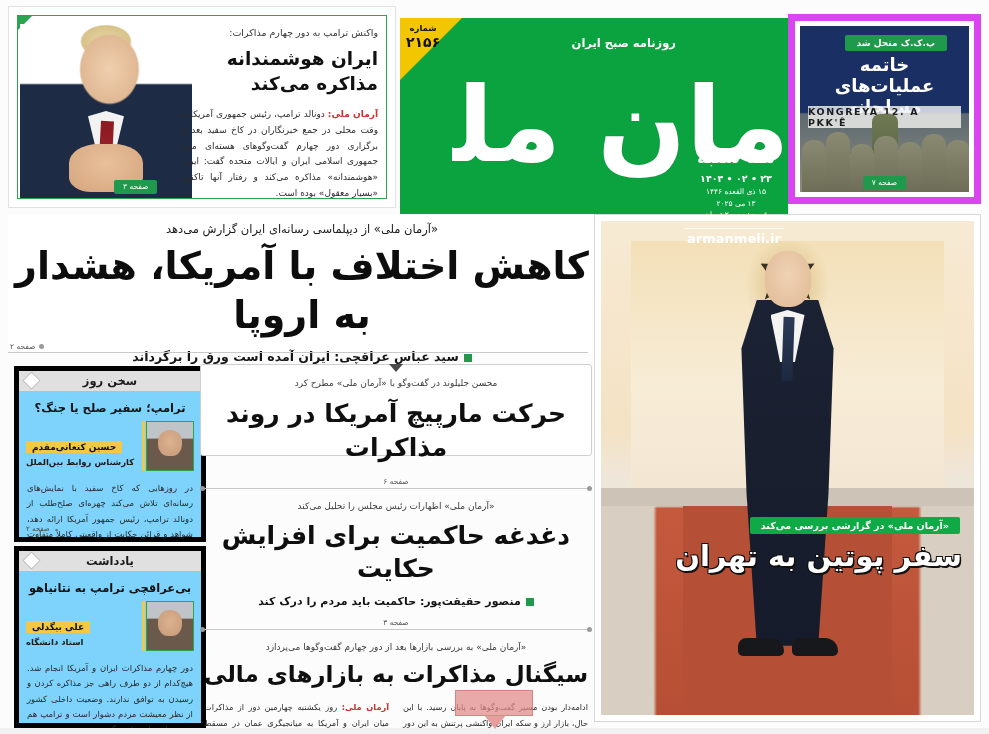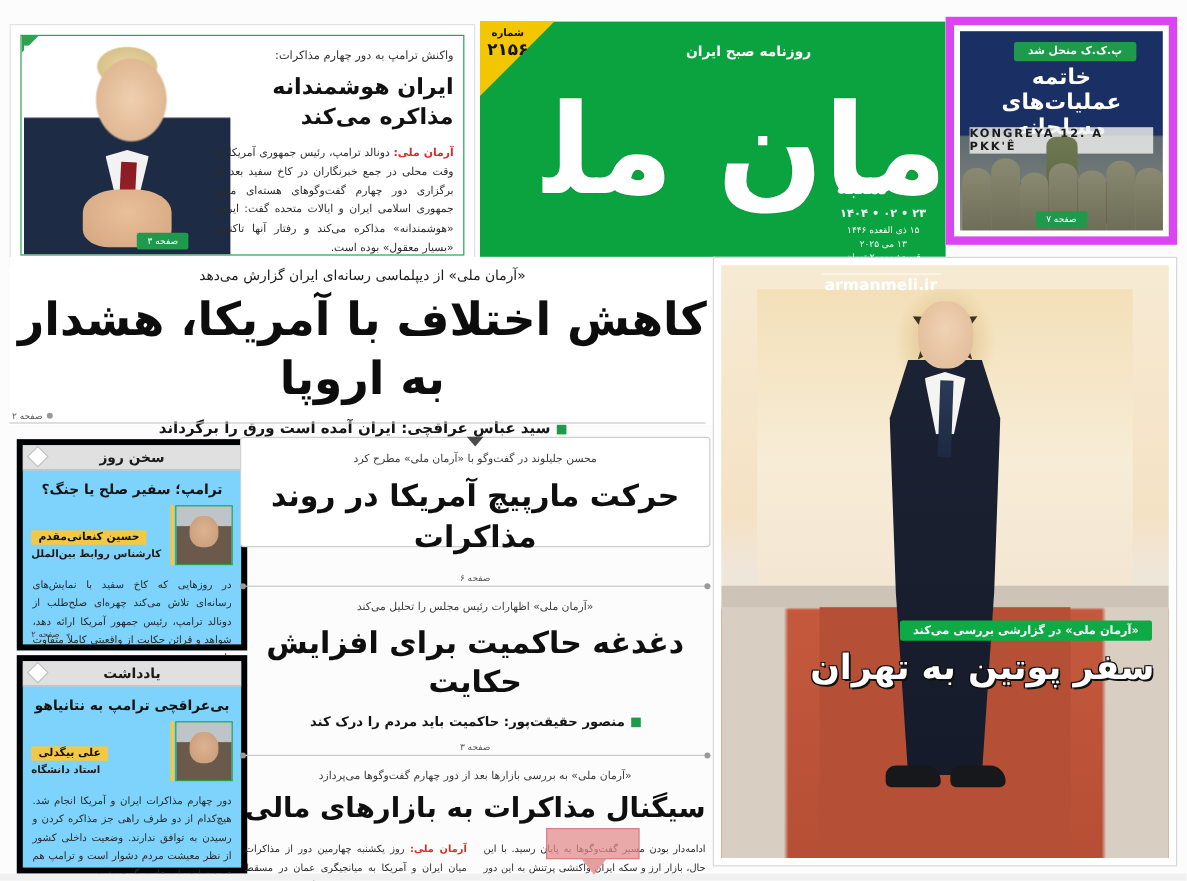--- a/index.html
+++ b/index.html
@@ -13,21 +13,21 @@
     position: relative;
     width: 989px; height: 734px;
     background: #fcfcfc;
   }
 
   
   .top-row { position: absolute; left: 0; top: 0; width: 989px; height: 212px; }
 
   
   .trump-panel {
-    position: absolute; left: 8px; top: 20px; width: 388px; height: 202px;
+    position: absolute; left: 8px; top: 6px; width: 388px; height: 202px;
     background: #fff; border: 1px solid #e2e2e2;
     padding: 8px;
   }
   .trump-inner {
     position: relative; width: 100%; height: 100%;
     border: 1.5px solid #2aa44f;
     background: #fff;
     overflow: hidden;
   }
   .corner-tri {

